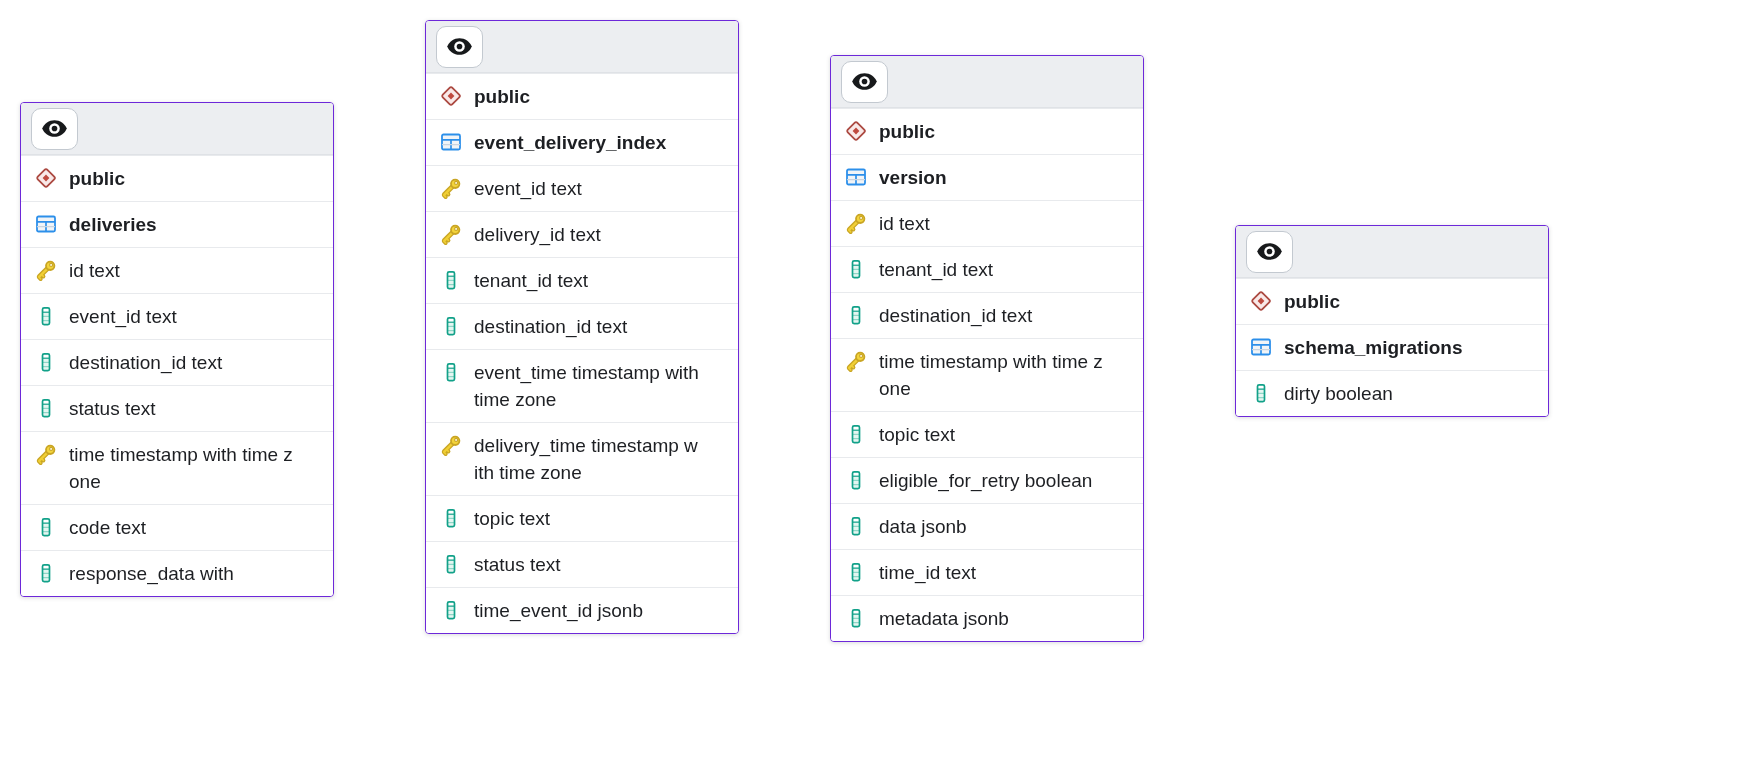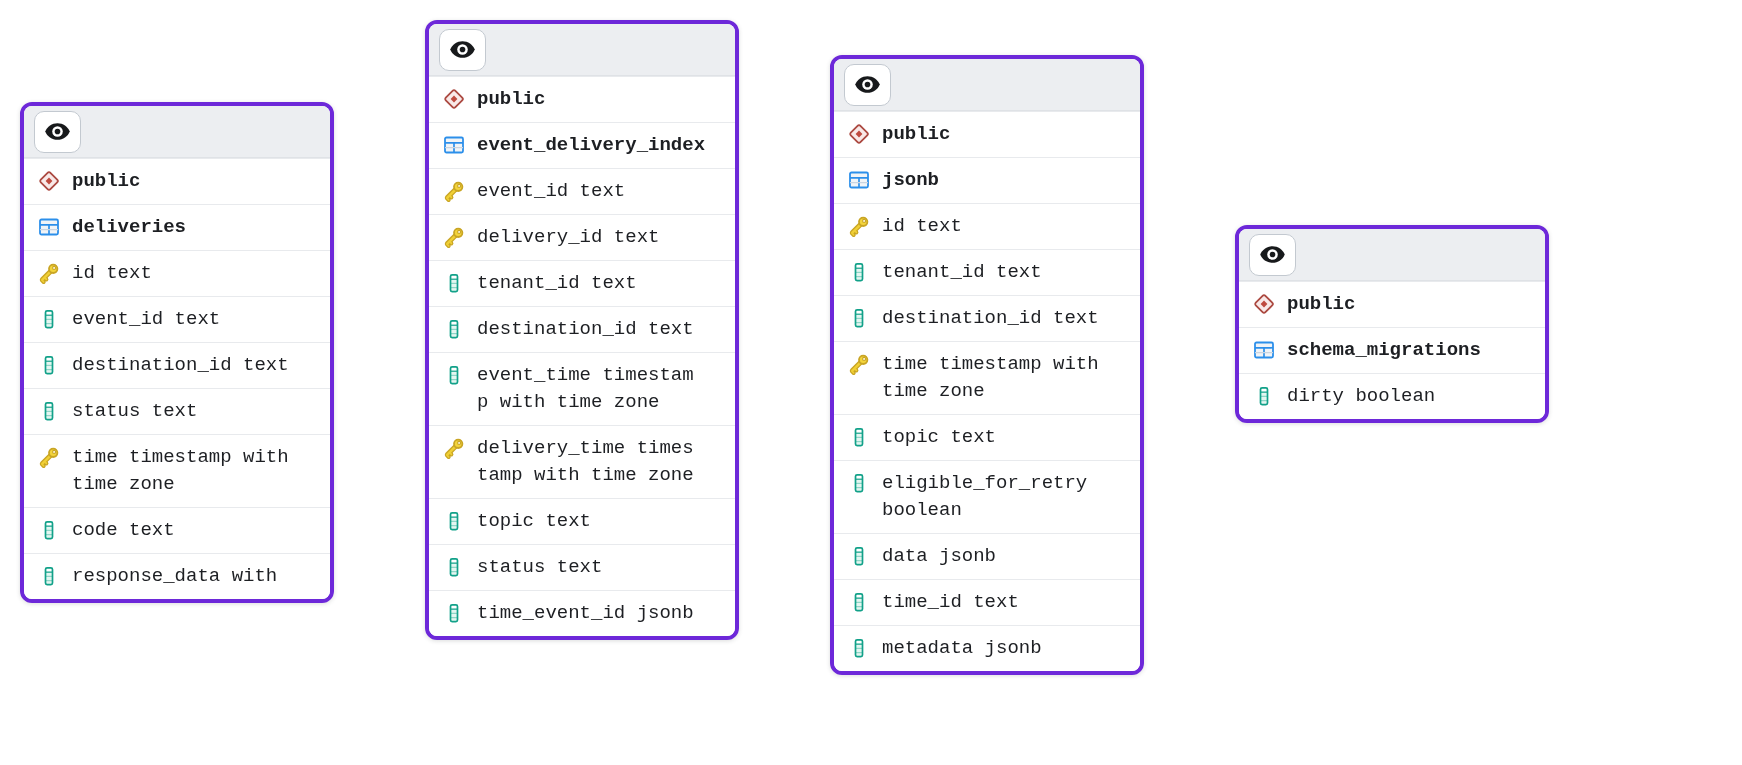--- a/index.html
+++ b/index.html
@@ -13,26 +13,25 @@
     position: relative;
     width: 1742px;
     height: 765px;
     background: #ffffff;
     overflow: hidden;
   }
   .card {
     position: absolute;
     width: 314px;
     background: #ffffff;
-    border: 4px solid #6d28d9;
-    border-radius: 12px;
+    border: 1px solid #6d28d9;
+    border-radius: 4px;
     box-shadow: 0 1px 4px rgba(60,64,67,.18);
     overflow: hidden;
     box-sizing: border-box;
-    font-family: Liberation Mono, monospace;
   }
   .card-1 { left: 20px;   top: 102px; }
   .card-2 { left: 425px;  top: 20px;  }
   .card-3 { left: 830px;  top: 55px;  }
   .card-4 { left: 1235px; top: 225px; }
 
   .card-header {
     display: flex;
     align-items: center;
     background: #eceef1;
@@ -402,21 +401,21 @@
       </div>
       <div class="row bold">
         <span class="icon">
           <svg viewBox="0 0 24 24" width="24" height="24">
             <rect x="3" y="4.5" width="18" height="15" rx="1.5" fill="#f1f4f7" stroke="#2c8fea" stroke-width="1.8"></rect>
             <line x1="3" y1="9.8" x2="21" y2="9.8" stroke="#2c8fea" stroke-width="1.7"></line>
             <line x1="12" y1="9.8" x2="12" y2="19.5" stroke="#2c8fea" stroke-width="1.7"></line>
             <line x1="3" y1="14.6" x2="21" y2="14.6" stroke="#c9d4e0" stroke-width="1.2"></line>
           </svg>
         </span>
-        <span class="lbl">jsonb</span>
+        <span class="lbl">version</span>
       </div>
       <div class="row">
         <span class="icon">
           <svg viewBox="0 0 24 24" width="24" height="24">
             <g stroke="#c9a524" stroke-linecap="round" fill="none">
               <path d="M13.2 10.8 L5.4 18.6" stroke-width="5"></path>
               <path d="M7.6 16.4 L9.4 18.4 M4.9 19.1 L6.7 21" stroke-width="4"></path>
             </g>
             <g stroke="#f0cf35" stroke-linecap="round" fill="none">
               <path d="M13.2 10.8 L5.4 18.6" stroke-width="2.4"></path>

